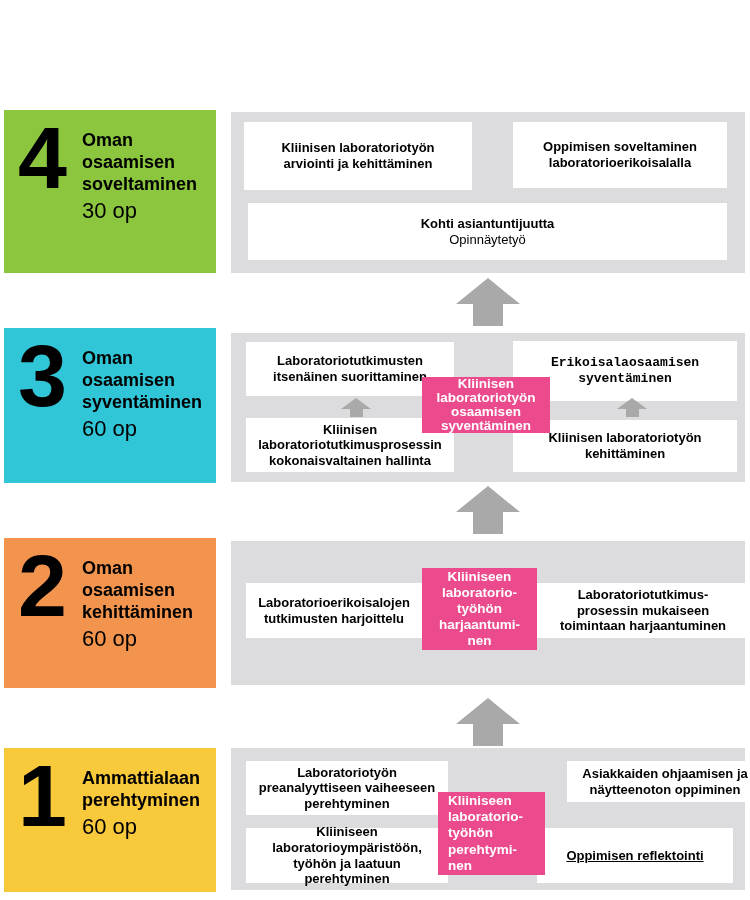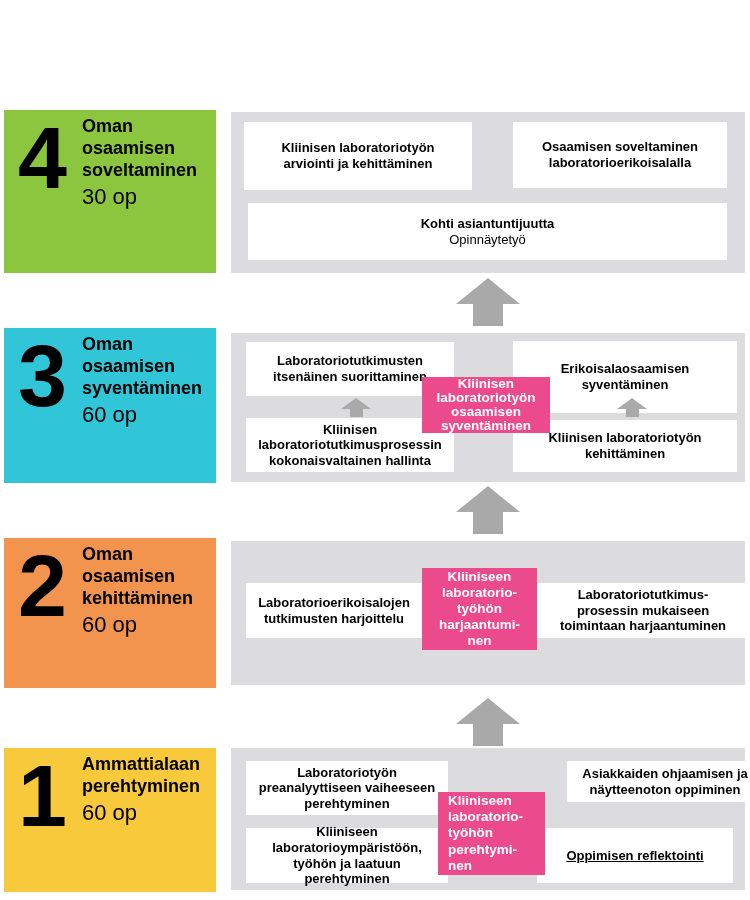--- a/index.html
+++ b/index.html
@@ -15,21 +15,21 @@
   }
   .title .brand { font-weight:bold; }
   .title .credits { font-weight:normal; }
 
   
   .badge { position:absolute; left:4px; width:212px; display:flex; }
   .badge .num {
     font-size:88px; font-weight:bold; line-height:0.92; letter-spacing:-3px;
     padding:8px 0 0 14px; width:60px; flex:0 0 60px;
   }
-  .badge .txt { padding-top:6px; padding-left:4px; }
+  .badge .txt { padding-top:20px; padding-left:4px; }
   .badge .lbl { font-weight:bold; font-size:18px; line-height:1.22; white-space:pre-line; }
   .badge .ops { font-weight:normal; font-size:22px; margin-top:2px; }
   .bg-green  { background:var(--level4_green); }
   .bg-cyan   { background:var(--level3_cyan); }
   .bg-orange { background:var(--level2_orange); }
   .bg-yellow { background:var(--level1_yellow); }
 
   
   .panel { position:absolute; left:231px; width:514px; background:var(--panel_gray); }
   .wbox {
@@ -63,21 +63,21 @@
   .badge.r4 { top:110px; height:163px; }  .panel.r4 { top:112px; height:161px; }
   .badge.r3 { top:328px; height:155px; }  .panel.r3 { top:333px; height:149px; }
   .badge.r2 { top:538px; height:150px; }  .panel.r2 { top:541px; height:144px; }
   .badge.r1 { top:748px; height:144px; }  .panel.r1 { top:748px; height:142px; }
 
   .b4a { left:244px; top:122px; width:228px; height:68px; }
   .b4b { left:513px; top:122px; width:214px; height:66px; }
   .b4c { left:248px; top:203px; width:479px; height:57px; }
 
   .b3tl { left:246px; top:342px; width:208px; height:54px; }
-  .b3tr { left:513px; top:341px; width:224px; height:72px; }
+  .b3tr { left:513px; top:341px; width:224px; height:60px;font-family:Liberation Mono, monospace; }
   .b3bl { left:246px; top:418px; width:208px; height:54px; }
   .b3br { left:513px; top:420px; width:224px; height:52px; }
   .p3   { left:422px; top:377px; width:128px; height:56px; }
   .sa-l { left:341px; top:398px; }
   .sa-r { left:617px; top:398px; }
 
   .b2l { left:246px; top:583px; width:176px; height:55px; }
   .b2r { left:537px; top:583px; width:212px; height:55px; }
   .p2  { left:422px; top:568px; width:115px; height:82px; }
 
@@ -102,21 +102,21 @@
     <div class="txt">
       <div class="lbl">Oman
 osaamisen
 soveltaminen</div>
       <div class="ops">30 op</div>
     </div>
   </div>
   <div class="panel r4"></div>
   <div class="wbox b4a">Kliinisen laboratoriotyön
 arviointi ja kehittäminen</div>
-  <div class="wbox b4b">Osaamisen soveltaminen
+  <div class="wbox b4b">Oppimisen soveltaminen
 laboratorioerikoisalalla</div>
   <div class="wbox b4c">
     <span>Kohti asiantuntijuutta</span>
     <span class="sub">Opinnäytetyö</span>
   </div>
 
   <div class="up-arrow arrA">
     <div class="head"></div>
     <div class="stem"></div>
   </div>

